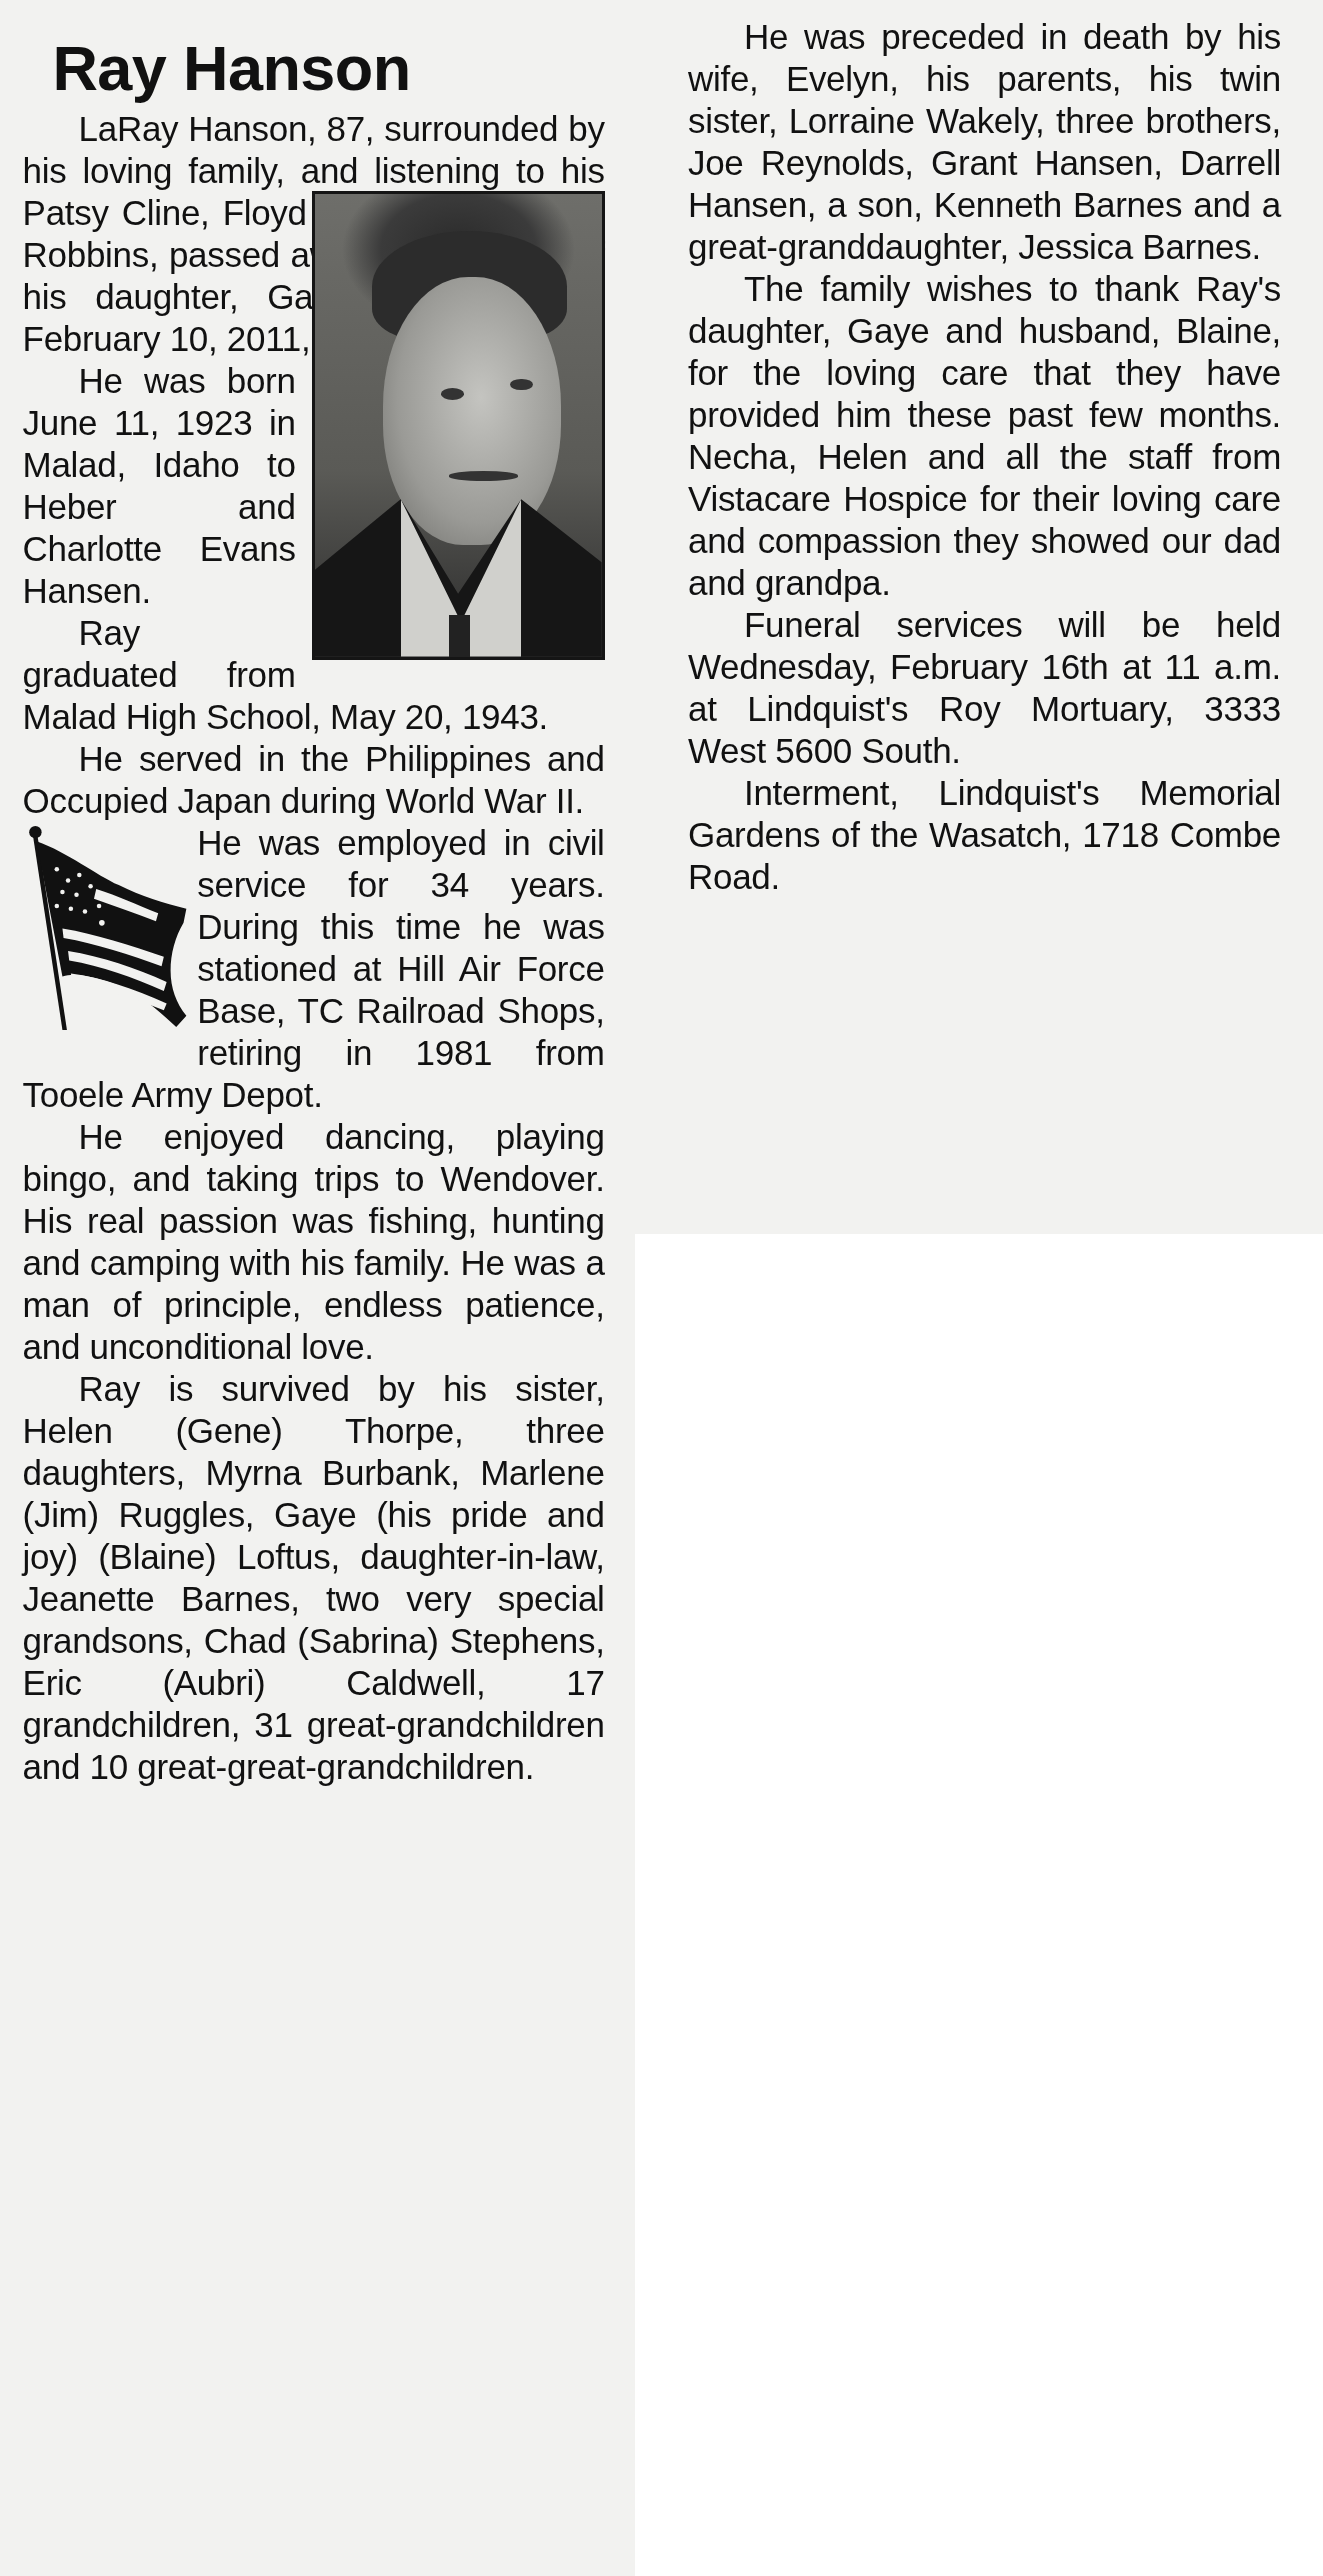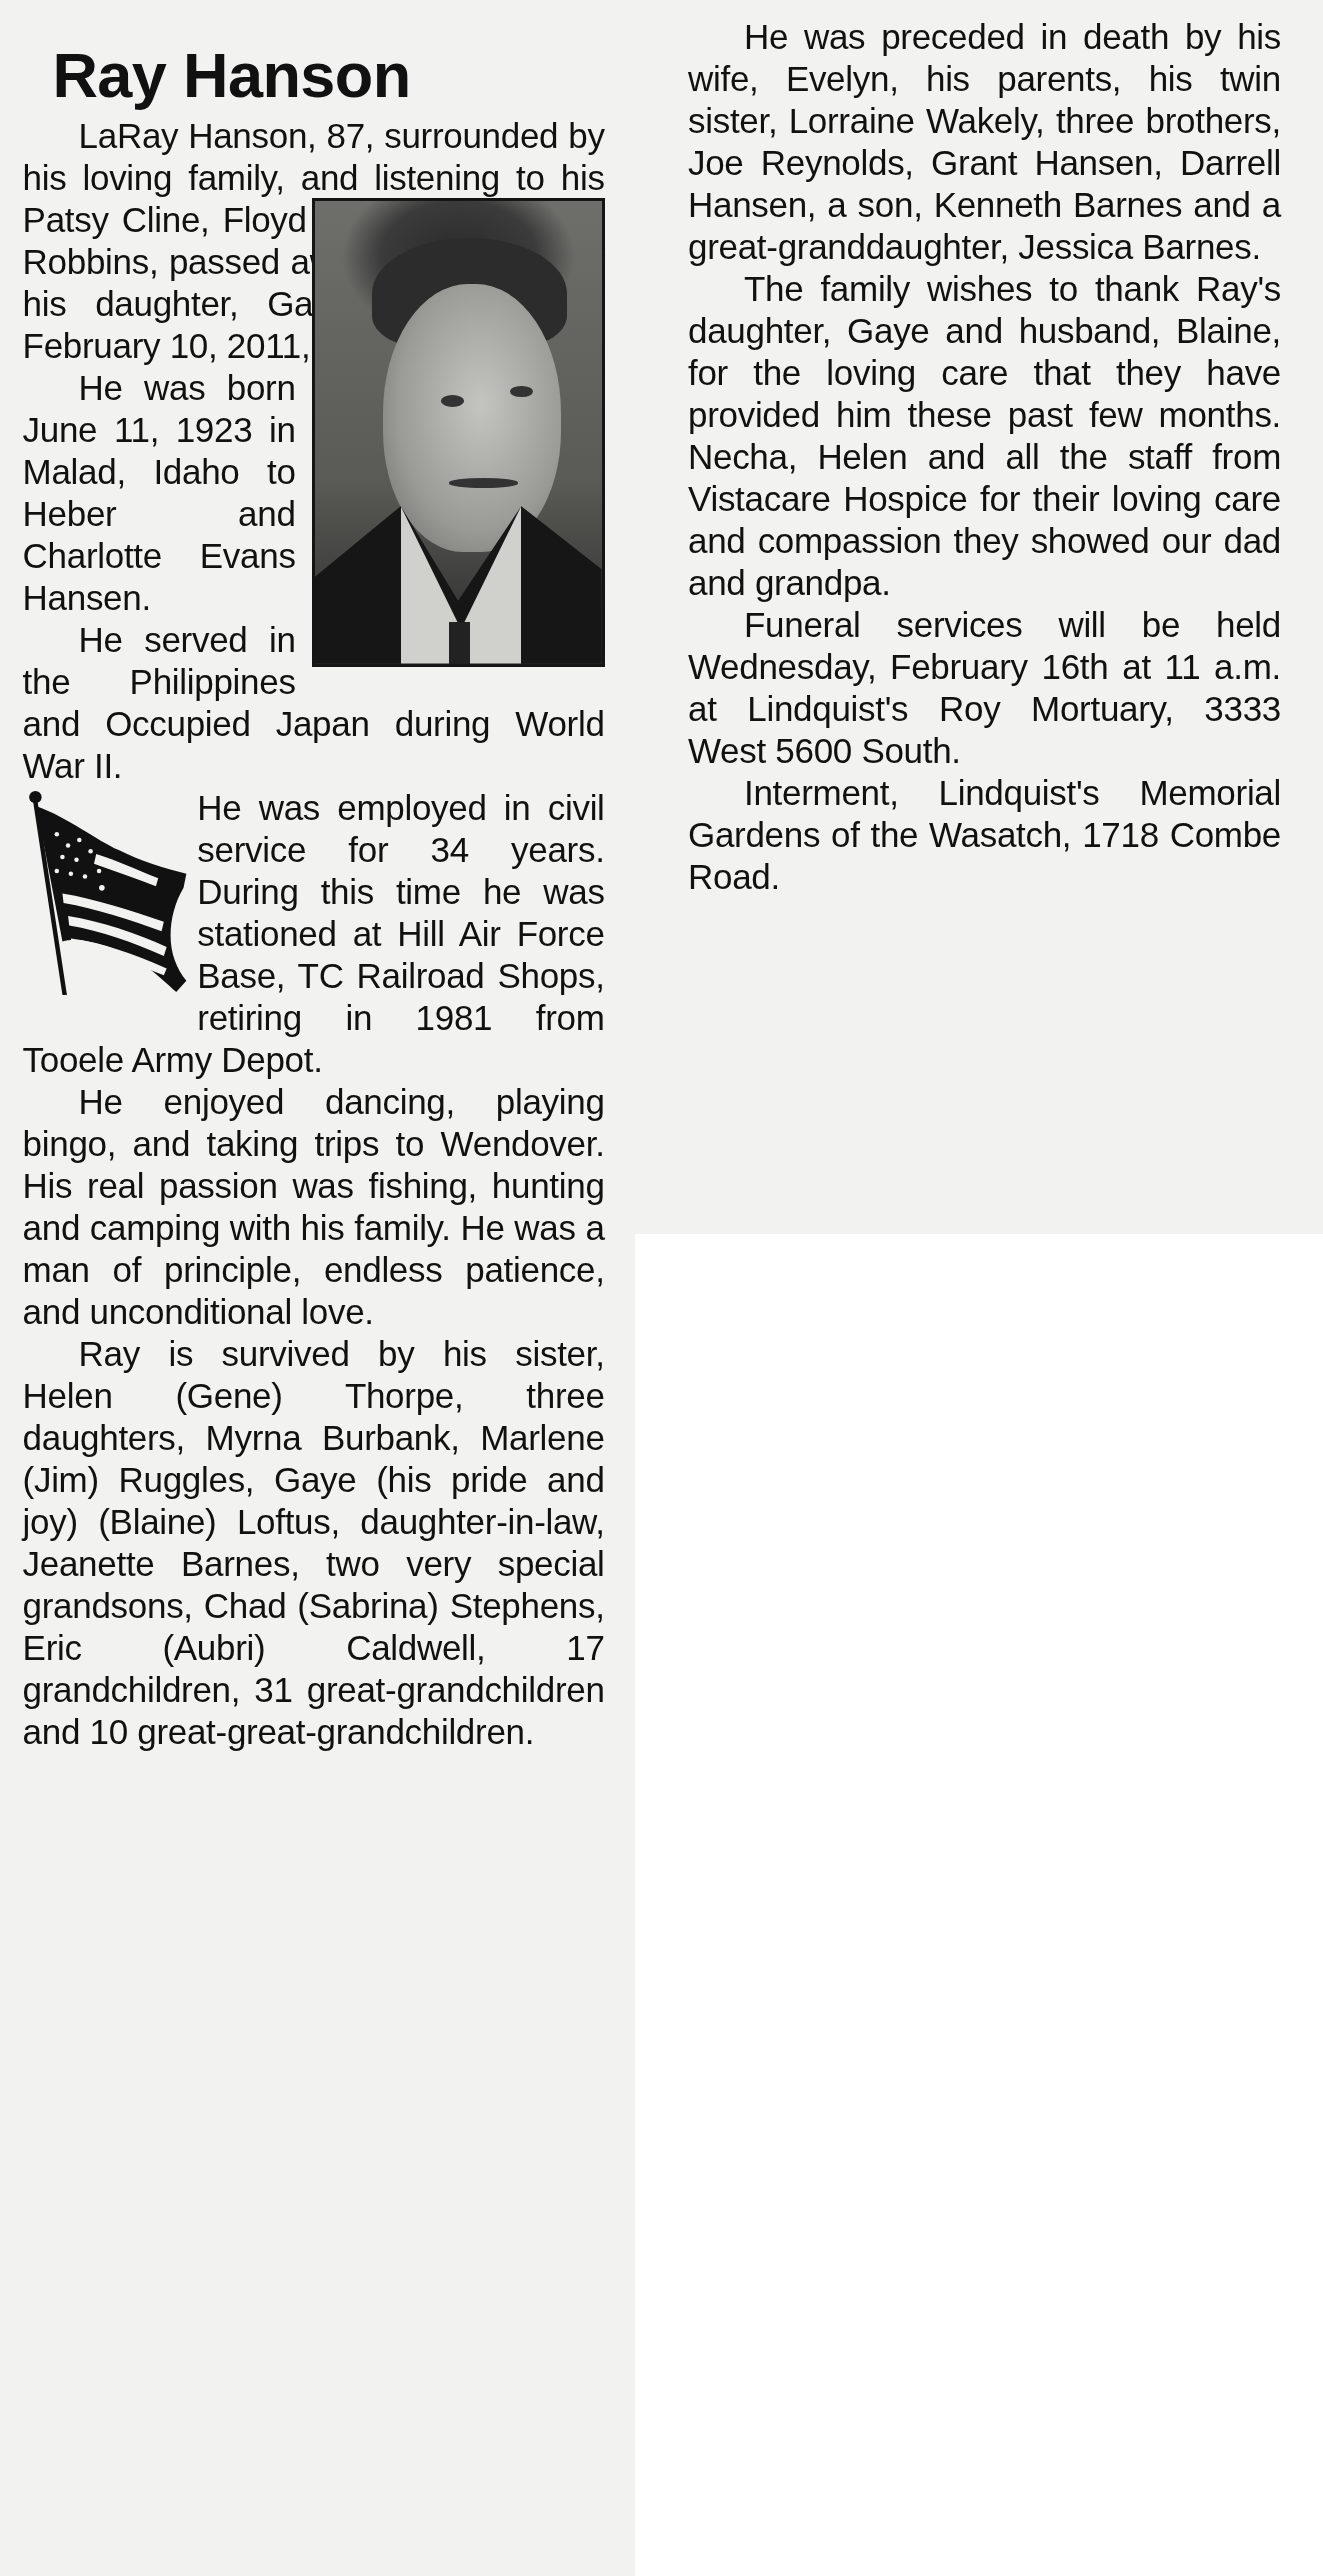--- a/index.html
+++ b/index.html
@@ -12,21 +12,21 @@
     position:absolute; background:#f2f2f0;
   }
   #paper-left { left:0; top:0; width:635px; height:2576px; }
   #paper-right { left:635px; top:0; width:688px; height:1234px; }
   .col {
     position:absolute; font-size:35px; line-height:42px; text-align:justify;
     hyphens:manual; letter-spacing:-0.3px;
   }
   .col p { margin:0; text-indent:56px; }
   .col p.noindent { text-indent:0; }
-  #col-left { left:22.6px; top:8px; width:582px; }
+  #col-left { left:22.6px; top:1px; width:582px; }
   #col-right { left:688px; top:16px; width:593px; }
   .title {
     font-family:"Liberation Sans", sans-serif; font-weight:bold;
     font-size:63px; line-height:68px; text-align:center; letter-spacing:-0.6px;
     margin:33px 0 5.6px 0; padding-right:5.6px; width:463px; margin-left:-22.6px;
   }
   .photo {
     float:right; width:293px; height:469px; margin:0 0 4.5px 16px;
     border:3.4px solid #151515; box-sizing:border-box;
     background:
@@ -84,20 +84,23 @@
     <div class="mouth"></div>
     <div class="suit"></div>
     <div class="collar"></div>
     <div class="tie"></div>
   </div>
 
   <p>
     <span>He was born June 11, 1923 in Malad, Idaho to Heber and Charlotte Evans Hansen.</span>
   </p>
   <p>
+    <span>Ray graduated from Malad High School, May 20, 1943.</span>
+  </p>
+  <p>
     <span>He served in the Philippines and Occupied Japan during World War II.</span>
   </p>
 
   <div class="flag-wrap">
     <svg width="169" height="209" viewBox="0 0 300 370">
       <g fill="#111">
         <circle cx="22" cy="14" r="11"></circle>
         <polygon points="18,22 26,22 78,365 70,365"></polygon>
         <path d="M24,30 C80,50 130,90 170,108 C210,128 250,140 290,150 L285,175 C270,200 262,230 262,260 C262,290 272,318 290,340 L272,360 C240,330 205,300 180,290 C140,275 100,262 70,270 Z"></path>
       </g>

